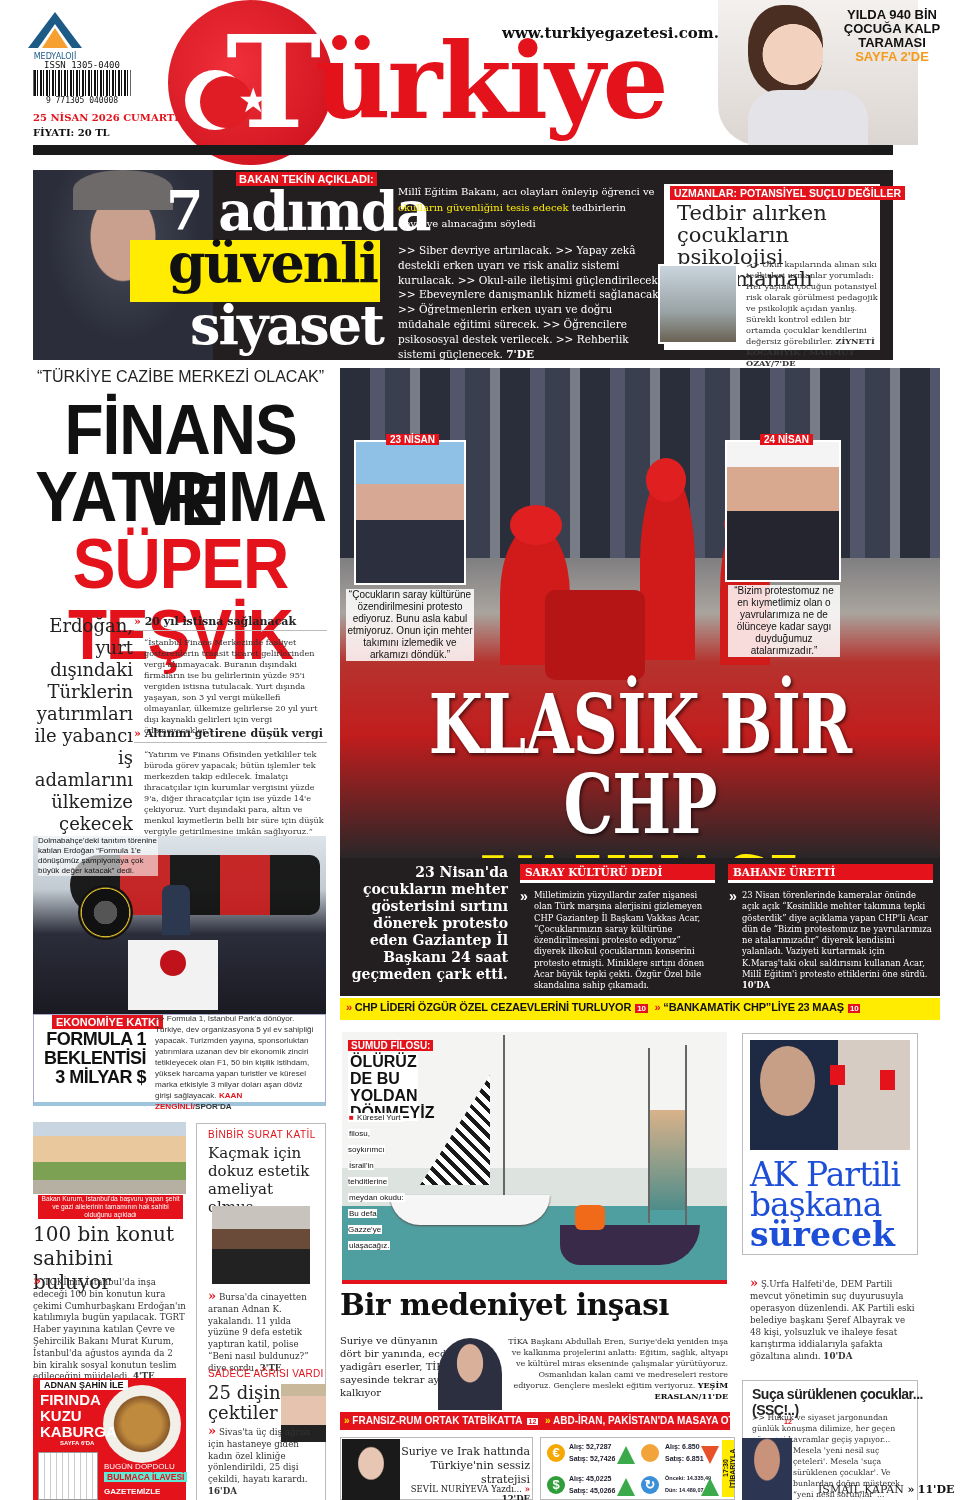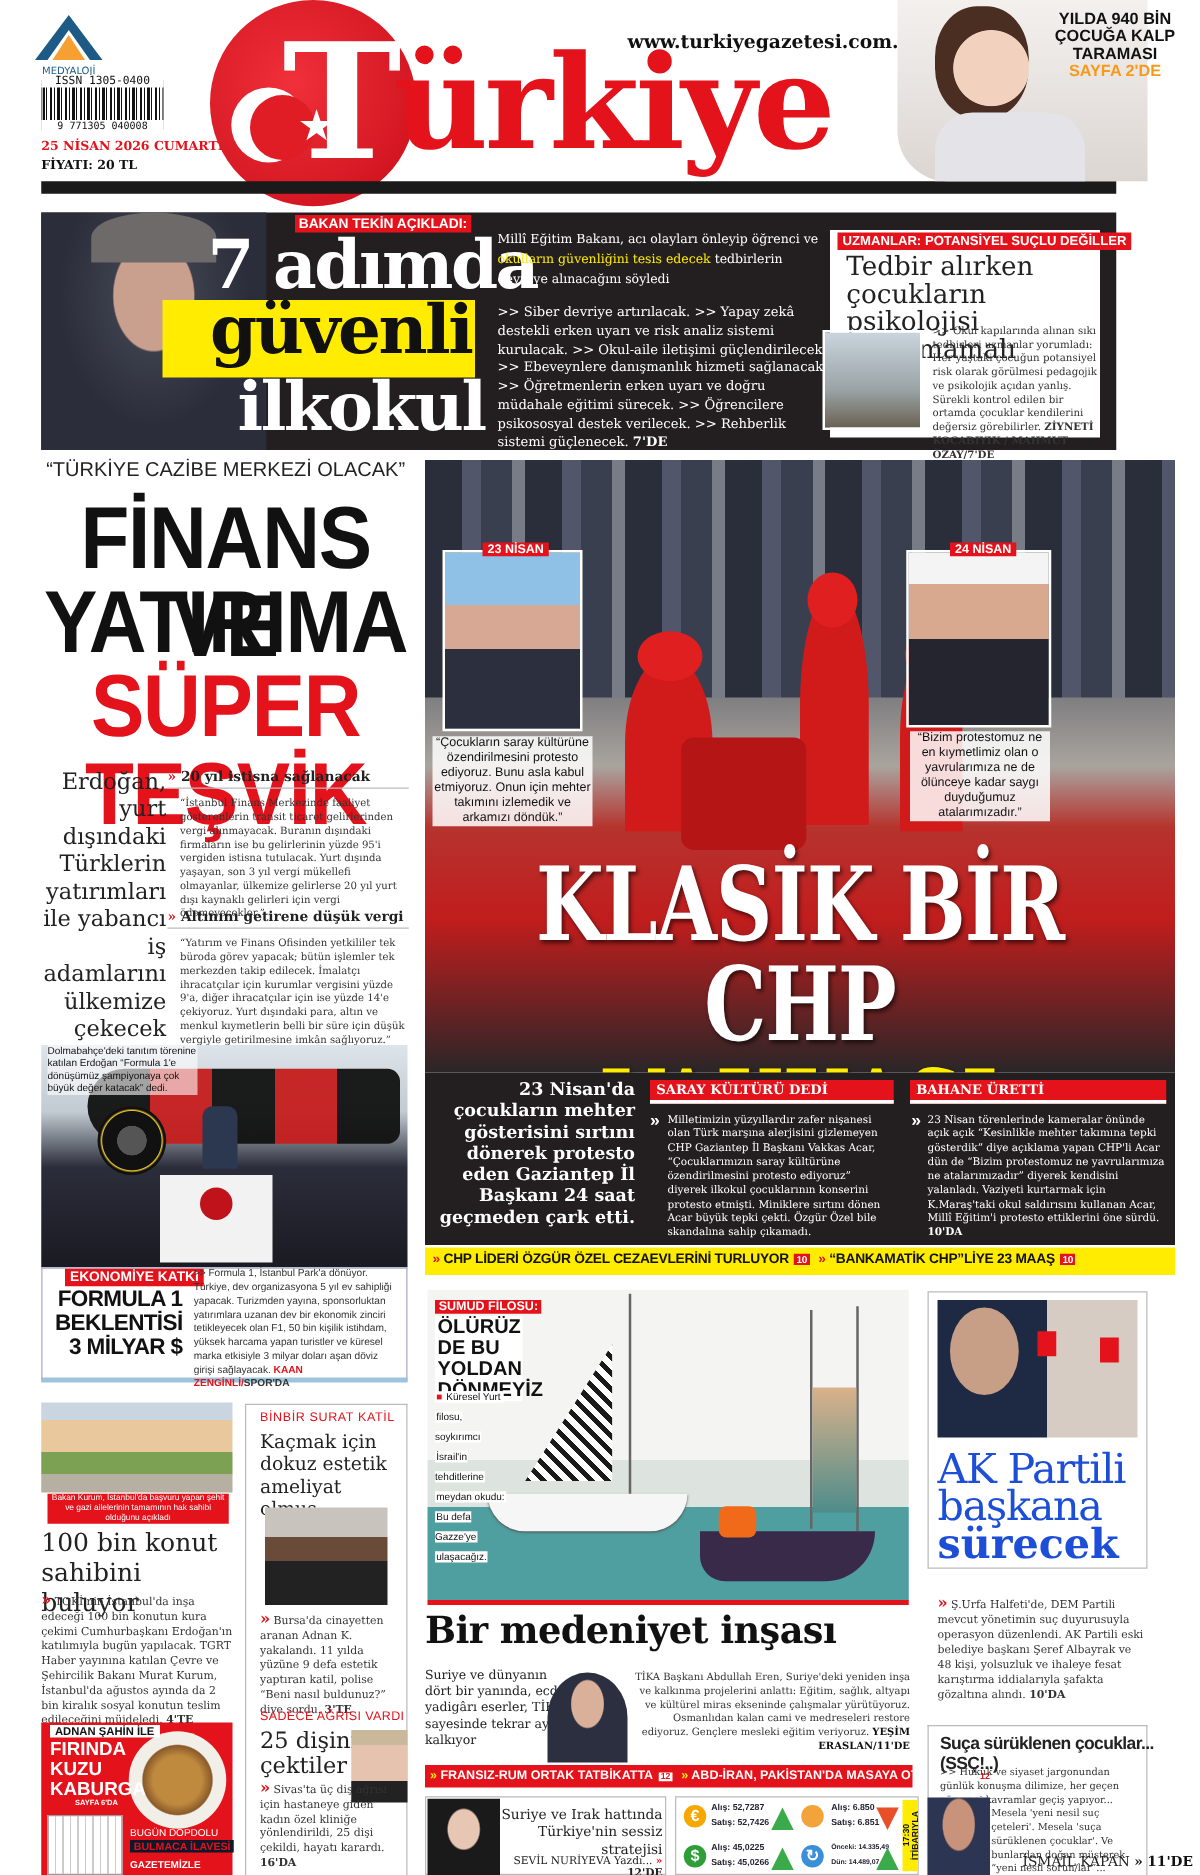--- a/index.html
+++ b/index.html
@@ -76,21 +76,21 @@
 #konut-title{left:33px;top:1222px;width:160px;font-size:20px;line-height:24px;font-family:"DejaVu Serif",serif;color:#222}
 #konut-body{left:33px;top:1275px;width:155px;font-size:8.7px;line-height:11.8px;font-family:"DejaVu Serif",serif;color:#333}
 .rq{color:#e3121b;font-weight:900;font-size:13px}
 #ad{left:33px;top:1378px;width:153px;height:122px;background:#e3121b}
 #ad-k{left:40px;top:1380px;padding:0 4px;font-size:9px;font-weight:700;background:#fff;color:#111}
 #ad-t{left:40px;top:1392px;font-size:15px;line-height:16px;font-weight:900;color:#fff}
 #ad-s{left:60px;top:1440px;font-size:6px;font-weight:700;color:#fff}
 #ad-food{left:103px;top:1385px;width:78px;height:78px;border-radius:50%;background:radial-gradient(circle,#c08a3e 35%,#8a5a2a 50%,#f2eee8 52%)}
 #ad-puz{left:38px;top:1452px;width:60px;height:48px;background:repeating-linear-gradient(90deg,#fff 0 5px,#ccc 5px 6px),#fff;border:1px solid #999}
 #ad-b1{left:104px;top:1462px;font-size:8px;font-weight:400;color:#fff}
-#ad-b2{left:104px;top:1472px;padding:0 3px;font-size:8.5px;font-weight:700;background:#0f172a;color:#e3121b}
+#ad-b2{left:104px;top:1472px;padding:0 3px;font-size:8.5px;font-weight:700;background:#5eead4;color:#e3121b}
 #ad-b3{left:104px;top:1487px;font-size:8px;font-weight:700;color:#fff}
 
 #katil-box{left:196px;top:1123px;width:130px;height:377px;border:1px solid #bbb;border-bottom:none}
 #katil-k{left:208px;top:1129px;font-size:10px;color:#e3121b;letter-spacing:.5px}
 #katil-t{left:208px;top:1144px;width:115px;font-size:15px;line-height:18px;font-family:"DejaVu Serif",serif;color:#222}
 #katil-photo{left:212px;top:1206px;width:98px;height:78px;background:linear-gradient(180deg,#c8c3bd 0 30%,#6a4b3a 30% 55%,#222 55%)}
 #katil-body{left:208px;top:1290px;width:115px;font-size:8.7px;line-height:11.8px;font-family:"DejaVu Serif",serif;color:#333}
 #agri-k{left:208px;top:1368px;font-size:10px;color:#e3121b;letter-spacing:.3px}
 #agri-t{left:208px;top:1383px;width:80px;font-size:18px;line-height:20px;font-family:"DejaVu Serif",serif;color:#222}
 #agri-photo{left:281px;top:1384px;width:45px;height:58px;background:linear-gradient(180deg,#c9b89a 0 20%,#e6c3ae 20% 70%,#222 70%)}
@@ -215,21 +215,21 @@
 </div>
 
 <div class="abs" id="topband"></div>
 <div class="abs" id="minister">
     <div class="hair"></div>
   </div>
 <div class="abs redbg" id="bakan-kicker">BAKAN TEKİN AÇIKLADI:</div>
 <div class="abs" id="hl-1">7 adımda</div>
 <div class="abs" id="hl-2-bg"></div>
 <div class="abs" id="hl-2">güvenli</div>
-<div class="abs" id="hl-3">ilkokul</div>
+<div class="abs" id="hl-3">siyaset</div>
 <div class="abs" id="deck"><span>Millî Eğitim Bakanı, acı olayları önleyip öğrenci ve </span><span class="y">okulların güvenliğini tesis edecek</span><span> tedbirlerin devreye alınacağını söyledi</span></div>
 <div class="abs" id="bullets"><span>&gt;&gt; Siber devriye artırılacak. &gt;&gt; Yapay zekâ destekli erken uyarı ve risk analiz sistemi kurulacak. &gt;&gt; Okul-aile iletişimi güçlendirilecek. &gt;&gt; Ebeveynlere danışmanlık hizmeti sağlanacak. &gt;&gt; Öğretmenlerin erken uyarı ve doğru müdahale eğitimi sürecek. &gt;&gt; Öğrencilere psikososyal destek verilecek. &gt;&gt; Rehberlik sistemi güçlenecek.</span> <b>7'DE</b></div>
 <div class="abs" id="expert"></div>
 <div class="abs redbg" id="expert-kicker">UZMANLAR: POTANSİYEL SUÇLU DEĞİLLER</div>
 <div class="abs" id="expert-title">Tedbir alırken çocukların psikolojisi bozulmamalı</div>
 <div class="abs" id="expert-photo"></div>
 <div class="abs" id="expert-body"><span>&gt;&gt; Okul kapılarında alınan sıkı tedbirleri uzmanlar yorumladı: Her yaştaki çocuğun potansiyel risk olarak görülmesi pedagojik ve psikolojik açıdan yanlış. Sürekli kontrol edilen bir ortamda çocuklar kendilerini değersiz görebilirler.</span> <b>ZİYNETİ KOCABIYIK / MAHMUT ÖZAY/7'DE</b></div>
 
 <div class="abs cond" id="finans-kicker" style="font-weight:400">“TÜRKİYE CAZİBE MERKEZİ OLACAK”</div>
 <div class="abs finbig" id="fin1">FİNANS VE</div>

